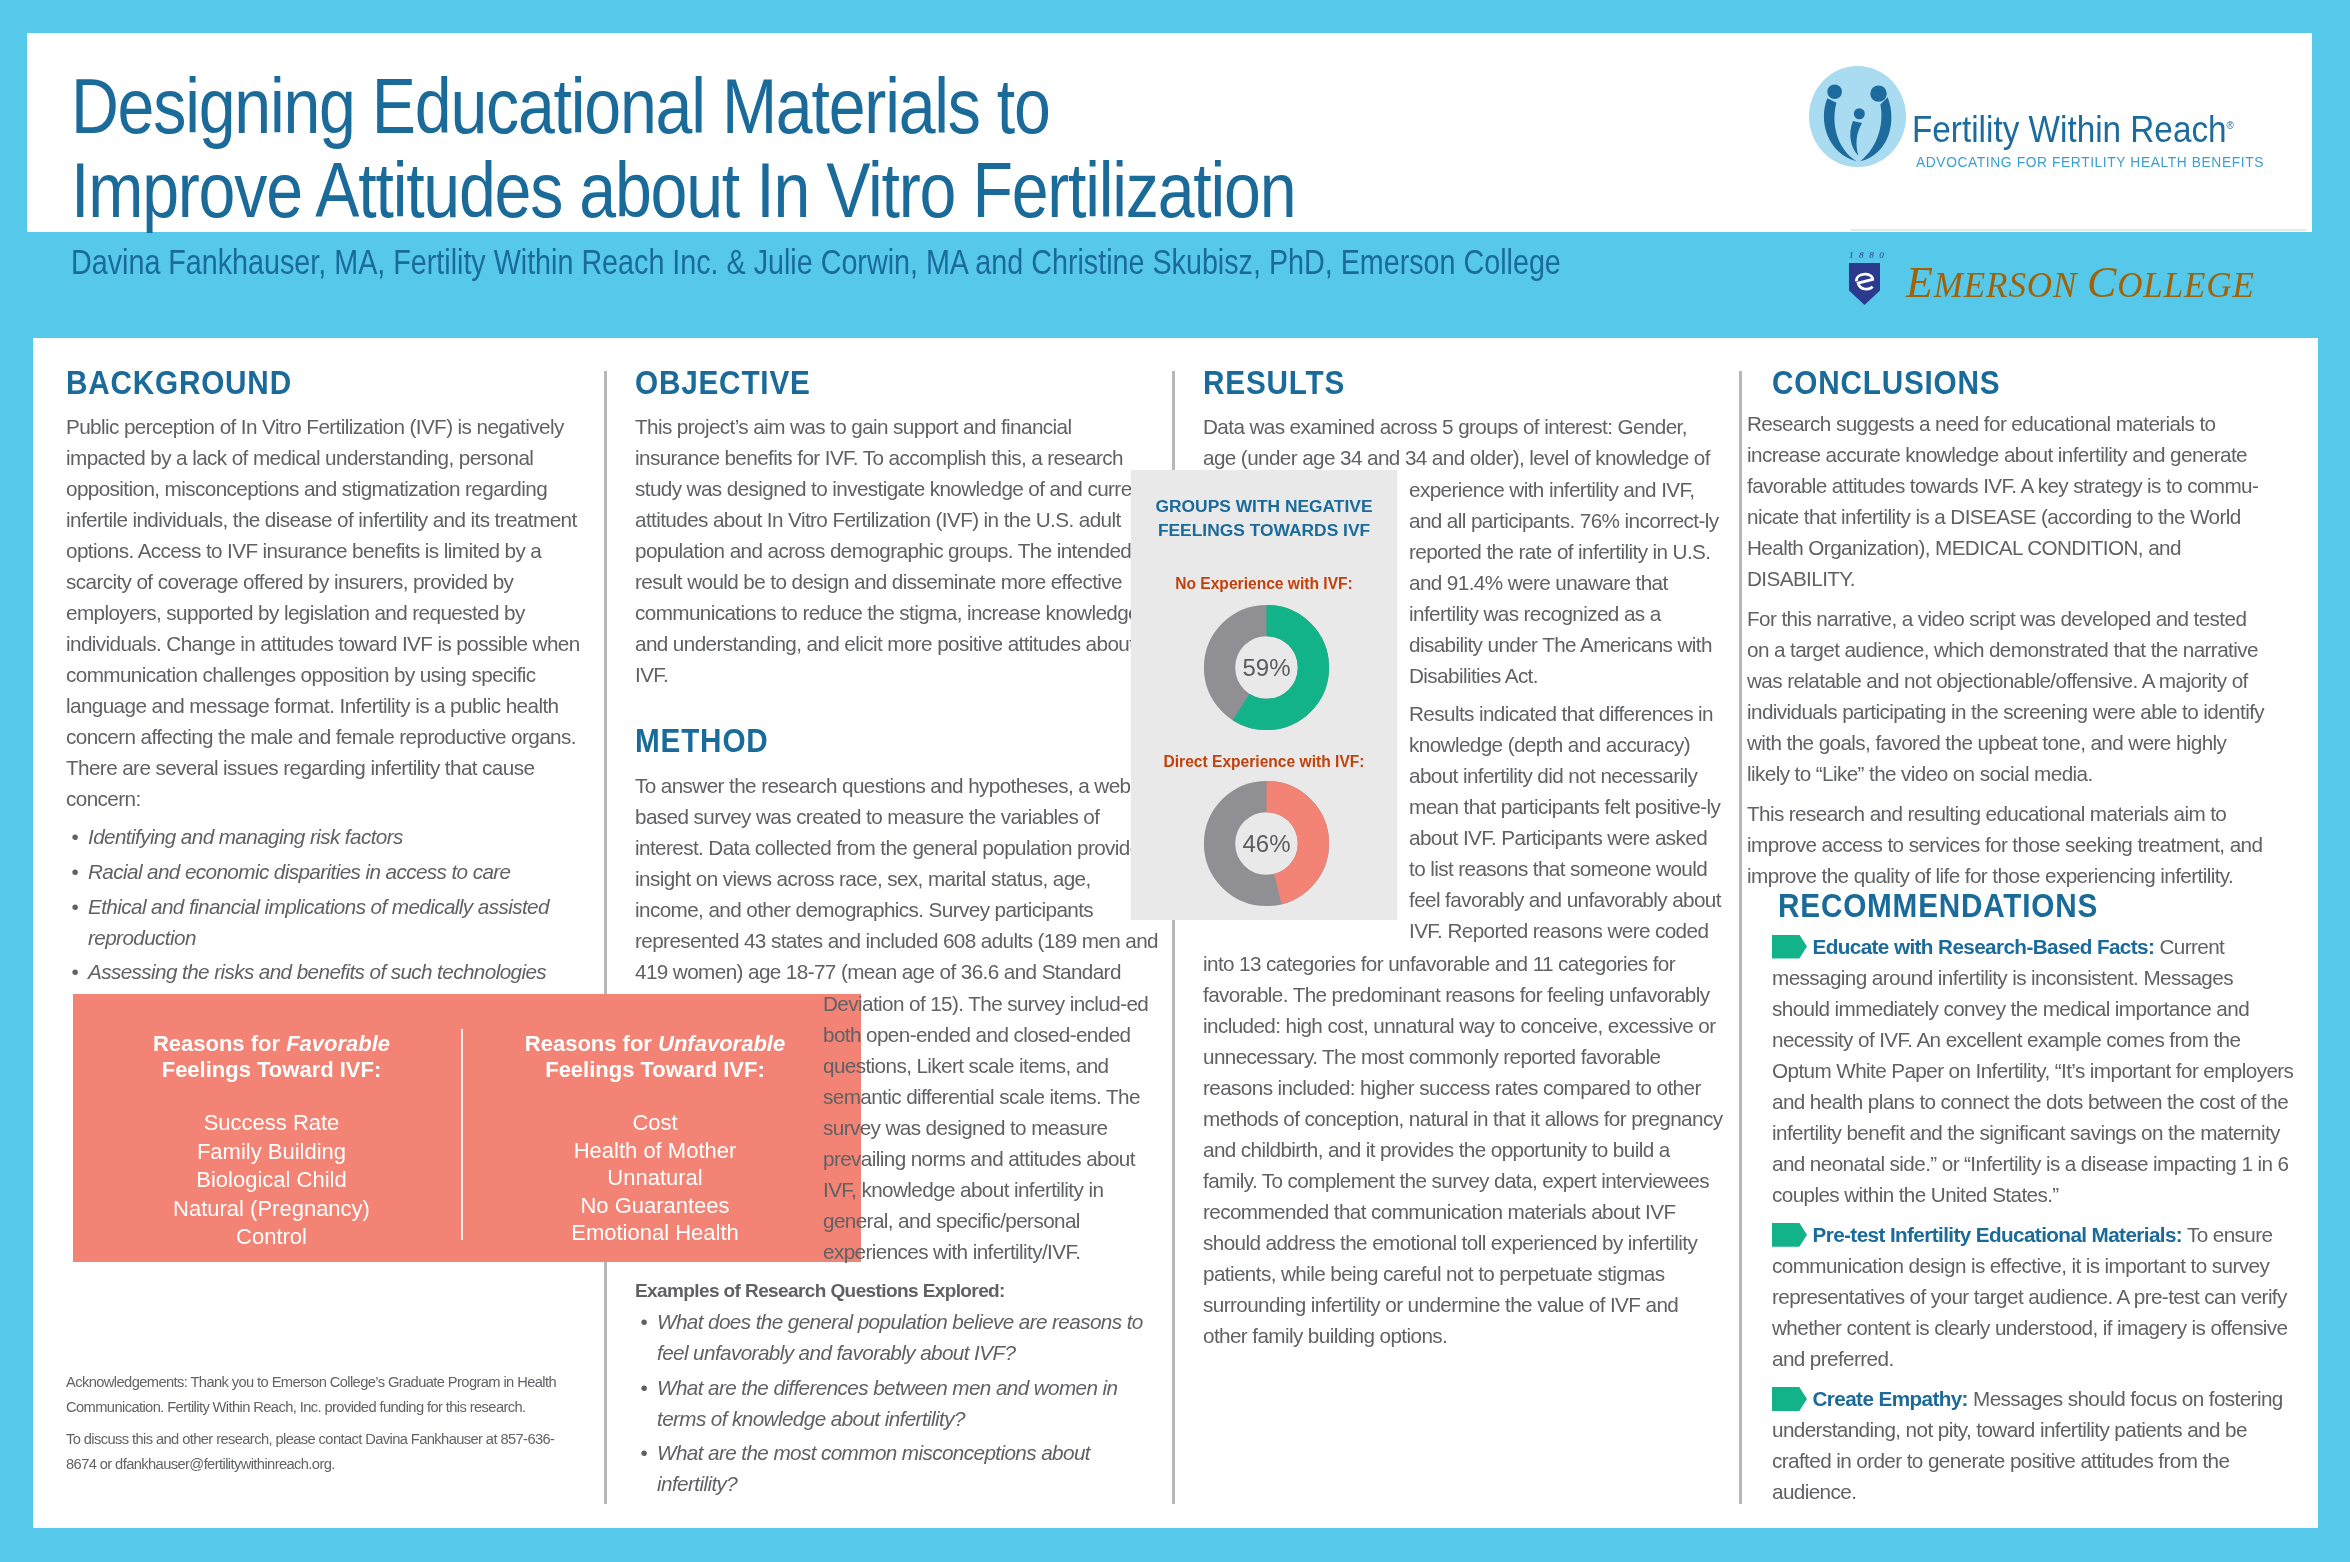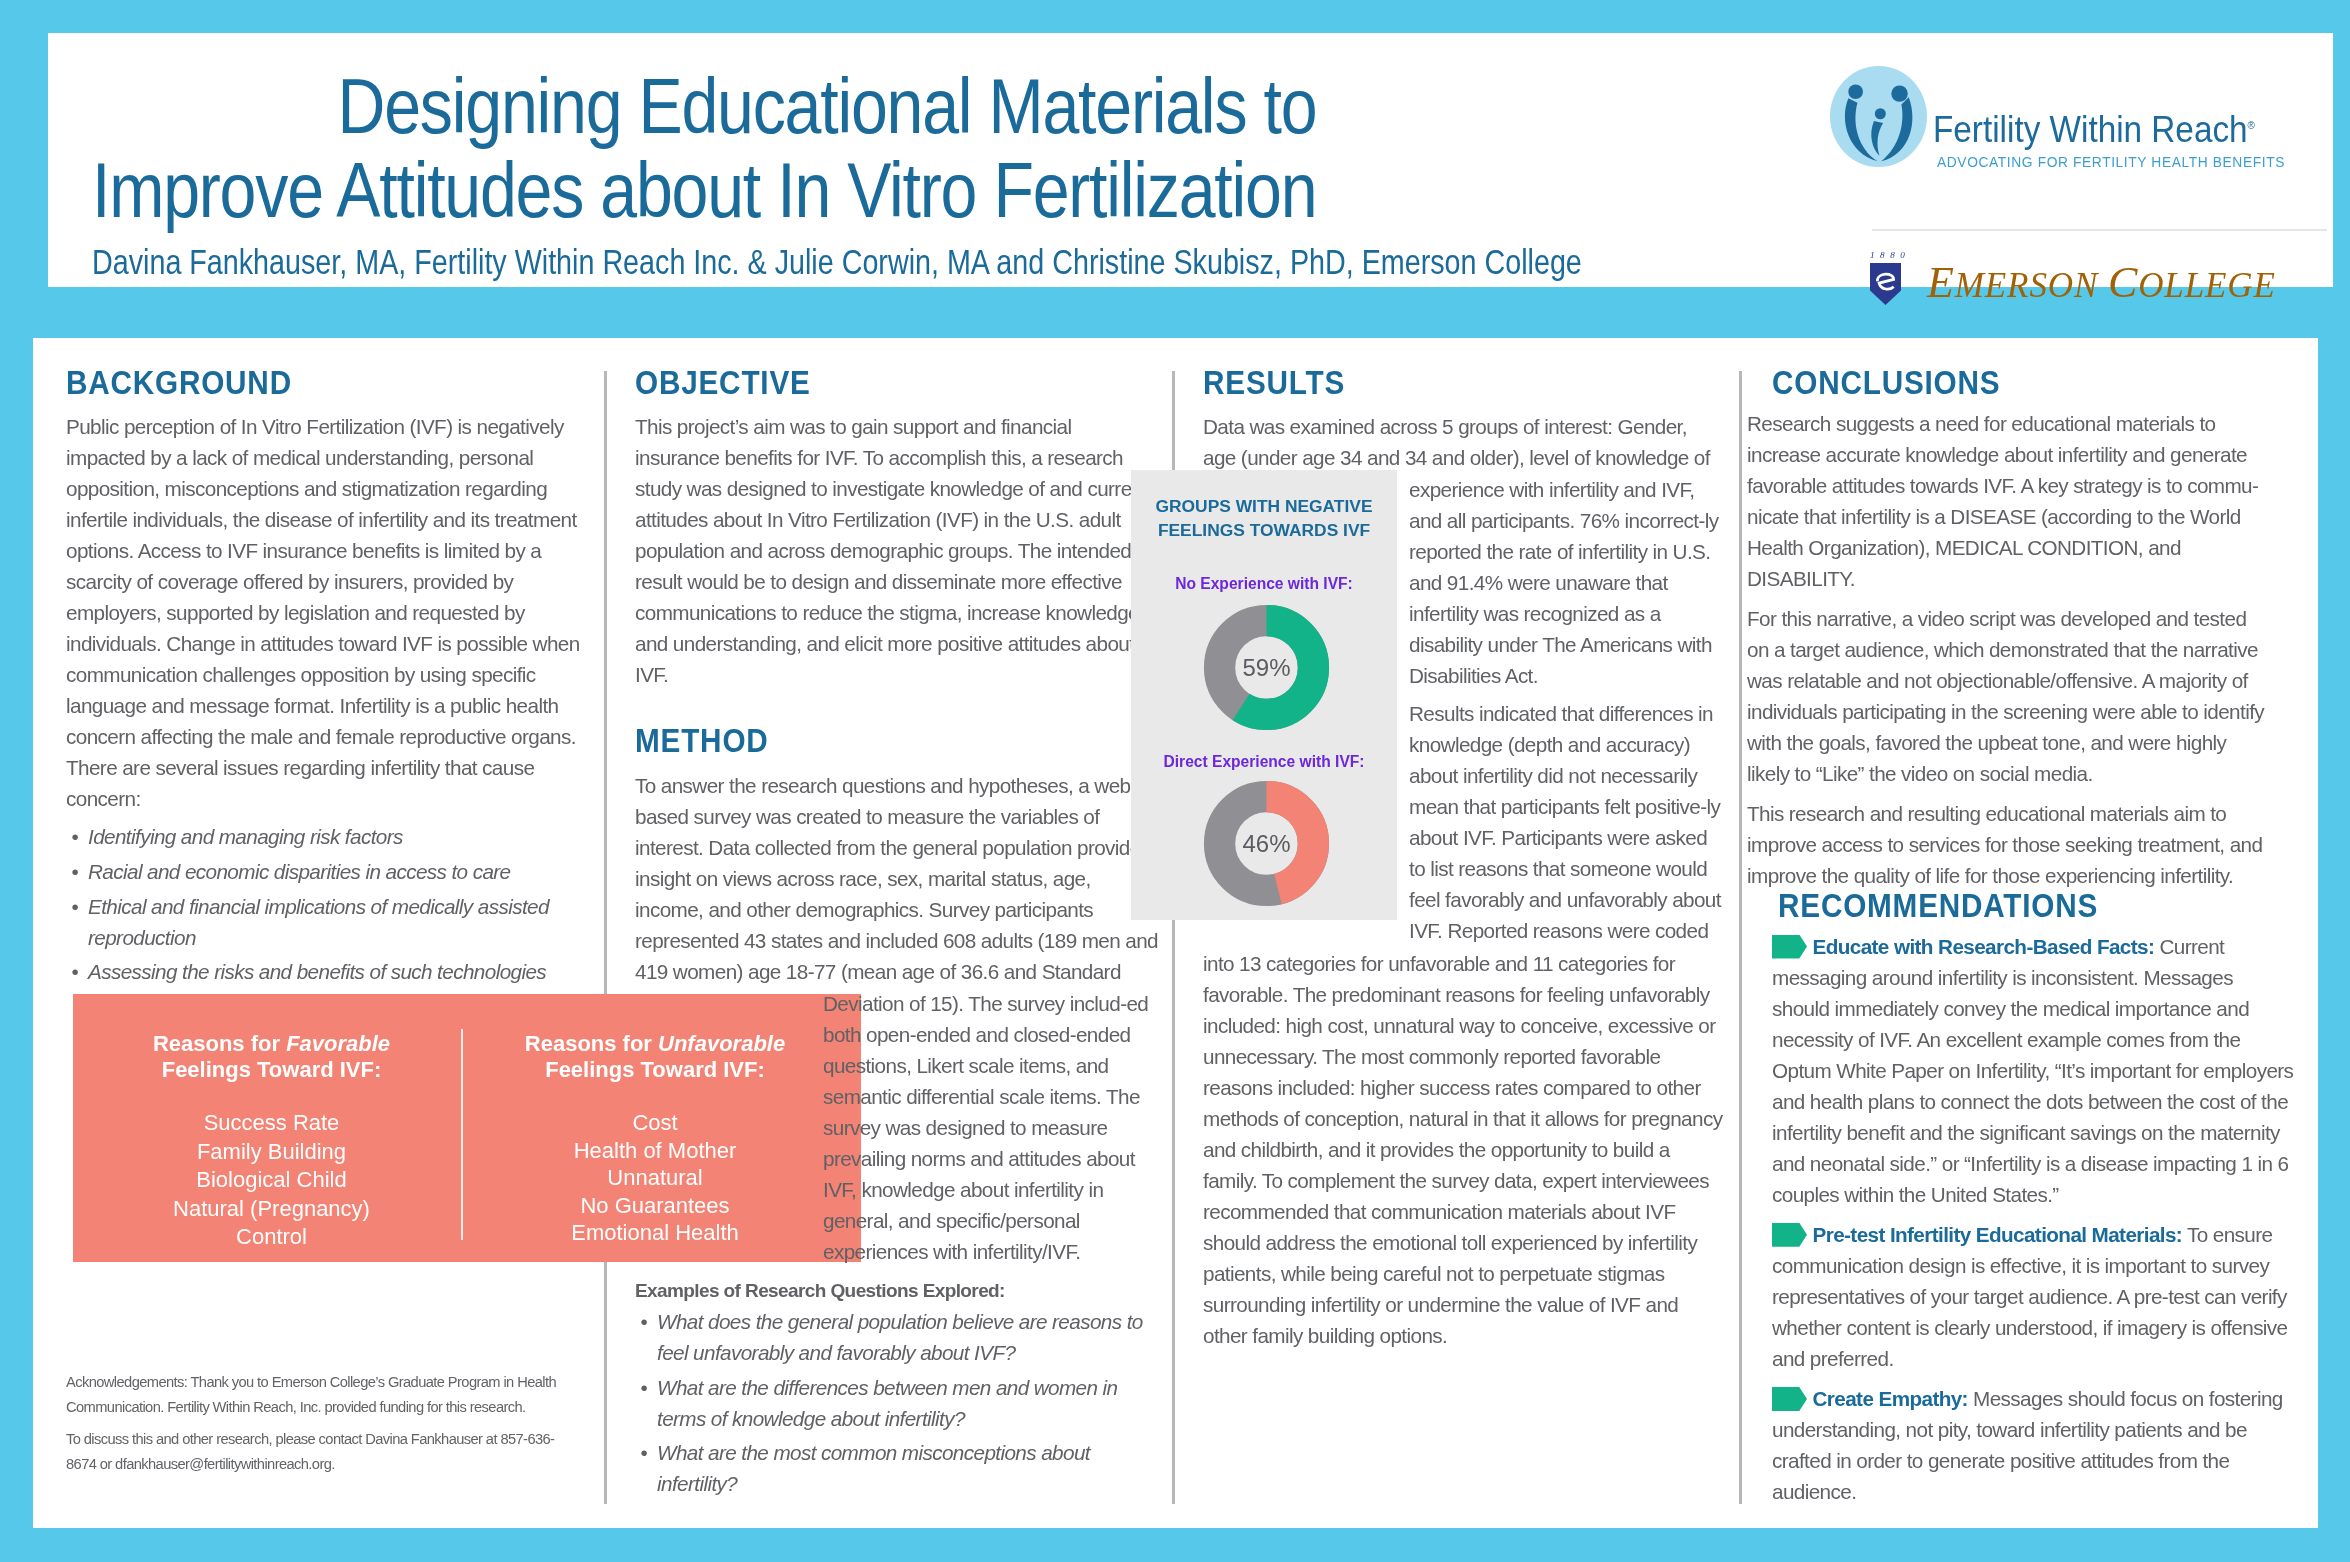--- a/index.html
+++ b/index.html
@@ -4,23 +4,22 @@
 <style>
   * { box-sizing: border-box; margin: 0; padding: 0; }
   html, body { width: 2351px; height: 1562px; overflow: hidden; }
   body {
     background: #56c8e9;
     font-family: "Liberation Sans", sans-serif;
     color: #5f6063;
     position: relative;
   }
   .header-panel {
-    position: absolute; left: 48px; top: 33px; width: 2285px; height: 254px;
+    position: absolute; left: 27px; top: 33px; width: 2285px; height: 199px;
     background: #ffffff;
-    text-align: right;
   }
   .title {
     position: absolute; left: 44px; top: 31px;
     font-size: 77px; line-height: 84px; color: #1a6a9a; font-weight: normal;
     letter-spacing: -1.4px;
     transform: scaleX(0.86); transform-origin: left top;
     white-space: nowrap;
   }
   .authors {
     position: absolute; left: 44px; top: 209px;
@@ -79,21 +78,21 @@
   .chart-box {
     position: absolute; left: 1098px; top: 132px; width: 266px; height: 450px;
     background: #e9e9e9;
     padding-left: 16px;
   }
   .chart-title {
     position: absolute; left: 0; top: 24px; width: 266px; text-align: center;
     font-size: 17.4px; line-height: 24px; font-weight: bold; color: #1a6a9a;
   }
   .donut-label {
-    position: absolute; left: 0; width: 266px; text-align: center; font-size: 15.6px; font-weight: bold; color: #6d28d9;
+    position: absolute; left: 0; width: 266px; text-align: center; font-size: 15.6px; font-weight: bold; color: #c2410c;
   }
   .donut { position: absolute; left: 72px; width: 127px; height: 127px; }
   .donut-pct {
     position: absolute; left: 0; top: 0; width: 127px; height: 127px; line-height: 127px; text-align: center;
     font-size: 24px; font-weight: normal; color: #5b5c60;
   }
 
   .rec-head { font-weight: bold; color: #1a6a9a; }
   .rec-arrow {
     display: inline-block; width: 35px; height: 24px; background: #13b389; vertical-align: -4.6px; margin-right: 5.5px;

